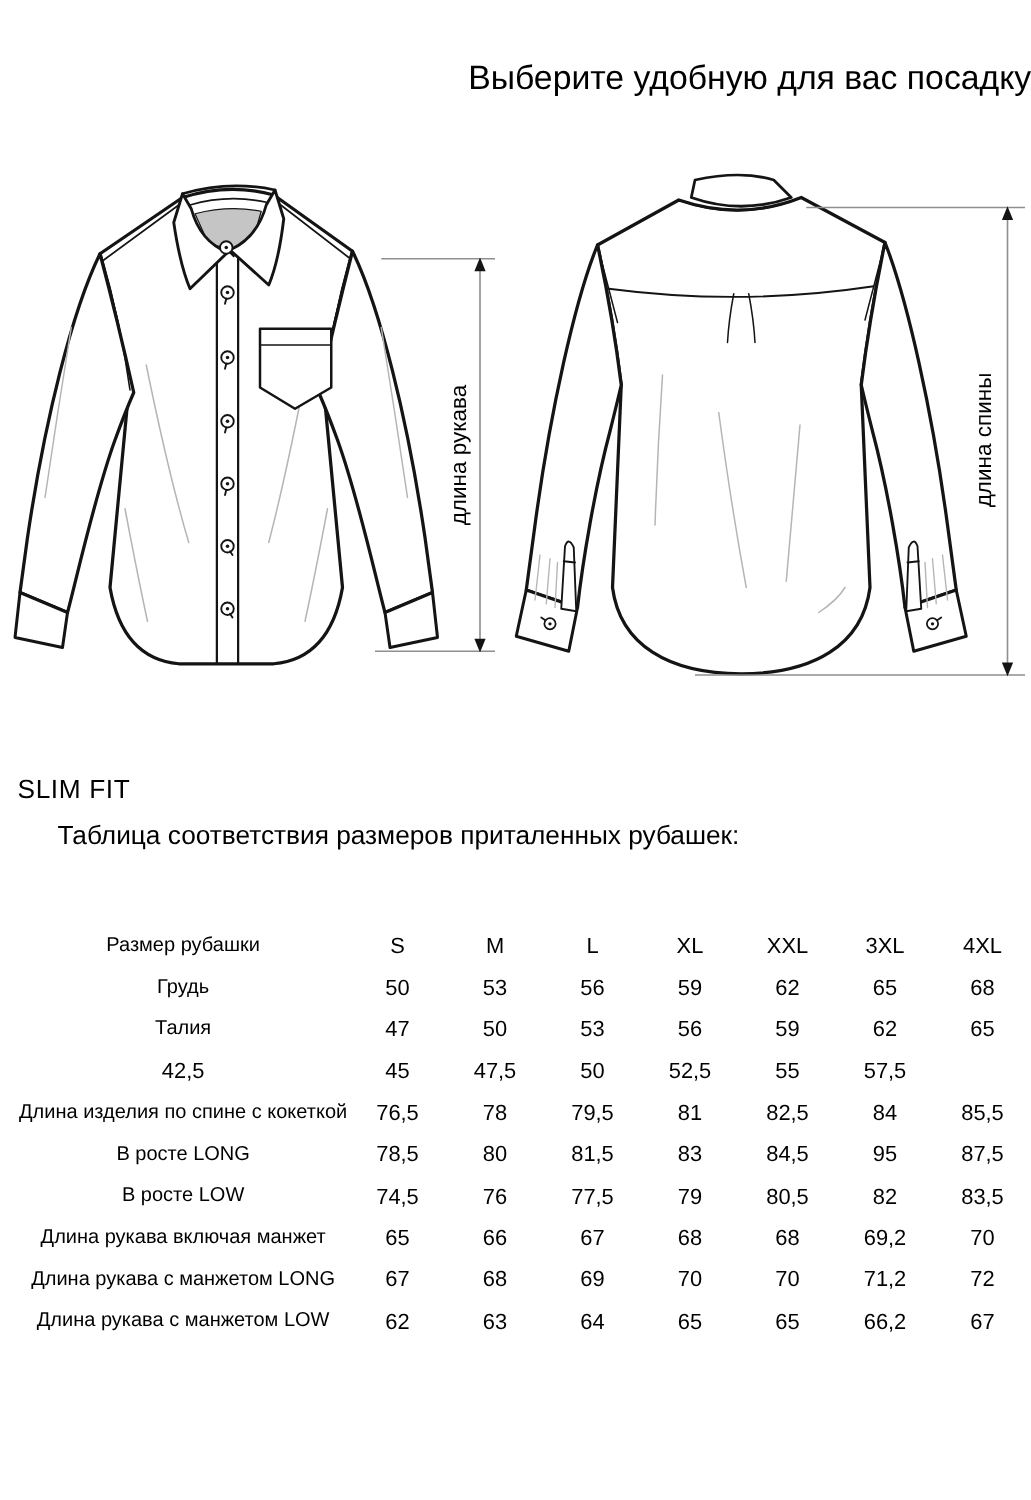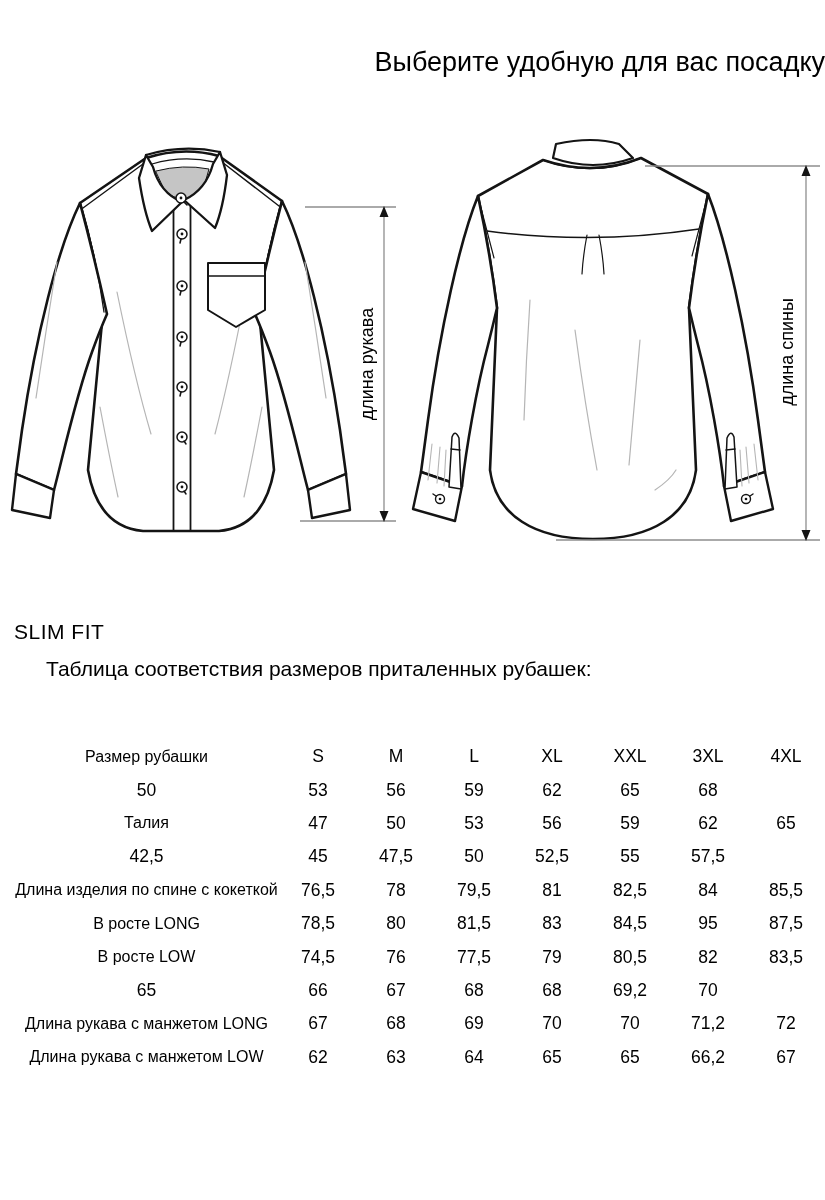--- a/index.html
+++ b/index.html
@@ -191,20 +191,21 @@
         <div class="tlabel">Размер рубашки</div>
         <div class="tcell">S</div>
         <div class="tcell">M</div>
         <div class="tcell">L</div>
         <div class="tcell">XL</div>
         <div class="tcell">XXL</div>
         <div class="tcell">3XL</div>
         <div class="tcell">4XL</div>
       </div>
       <div class="trow">
+        <div class="tlabel">Грудь</div>
         <div class="tcell">50</div>
         <div class="tcell">53</div>
         <div class="tcell">56</div>
         <div class="tcell">59</div>
         <div class="tcell">62</div>
         <div class="tcell">65</div>
         <div class="tcell">68</div>
       </div>
       <div class="trow">
         <div class="tlabel">Талия</div>
@@ -249,20 +250,21 @@
         <div class="tlabel">В росте LOW</div>
         <div class="tcell">74,5</div>
         <div class="tcell">76</div>
         <div class="tcell">77,5</div>
         <div class="tcell">79</div>
         <div class="tcell">80,5</div>
         <div class="tcell">82</div>
         <div class="tcell">83,5</div>
       </div>
       <div class="trow">
+        <div class="tlabel">Длина рукава включая манжет</div>
         <div class="tcell">65</div>
         <div class="tcell">66</div>
         <div class="tcell">67</div>
         <div class="tcell">68</div>
         <div class="tcell">68</div>
         <div class="tcell">69,2</div>
         <div class="tcell">70</div>
       </div>
       <div class="trow">
         <div class="tlabel">Длина рукава с манжетом LONG</div>

